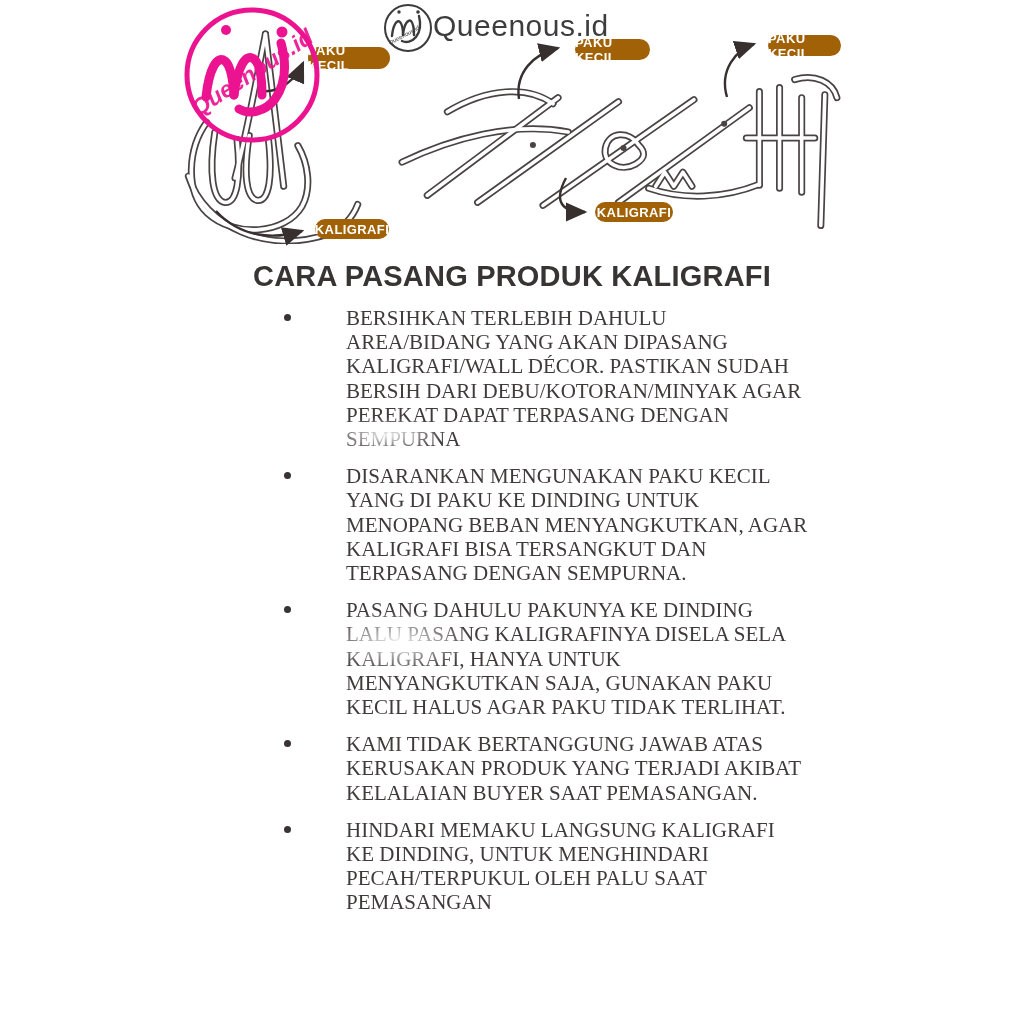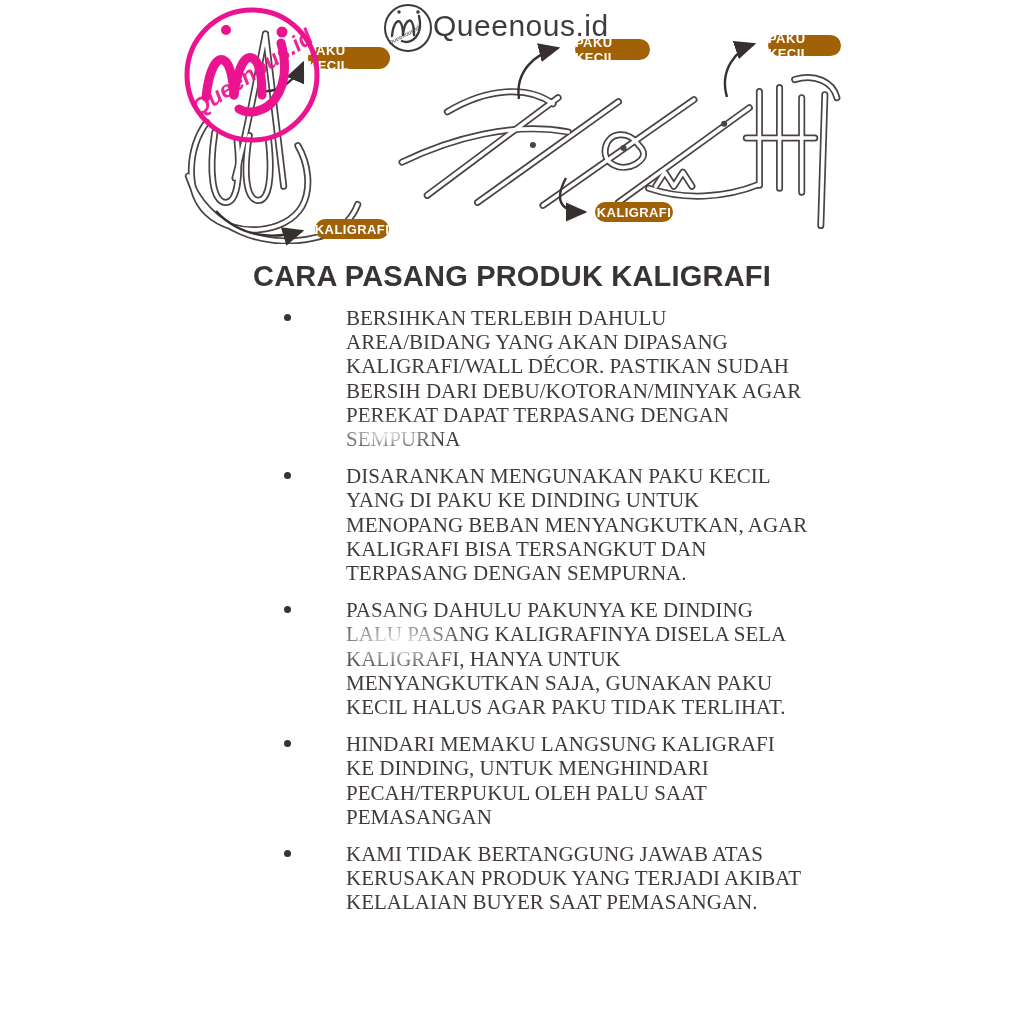--- a/index.html
+++ b/index.html
@@ -169,23 +169,23 @@
   <li>DISARANKAN MENGUNAKAN PAKU KECIL
 YANG DI PAKU KE DINDING UNTUK
 MENOPANG BEBAN MENYANGKUTKAN, AGAR
 KALIGRAFI BISA TERSANGKUT DAN
 TERPASANG DENGAN SEMPURNA.</li>
   <li>PASANG DAHULU PAKUNYA KE DINDING
 LALU PASANG KALIGRAFINYA DISELA SELA
 KALIGRAFI, HANYA UNTUK
 MENYANGKUTKAN SAJA, GUNAKAN PAKU
 KECIL HALUS AGAR PAKU TIDAK TERLIHAT.</li>
+  <li>KAMI TIDAK BERTANGGUNG JAWAB ATAS
+KERUSAKAN PRODUK YANG TERJADI AKIBAT
+KELALAIAN BUYER SAAT PEMASANGAN.</li>
   <li>HINDARI MEMAKU LANGSUNG KALIGRAFI
 KE DINDING, UNTUK MENGHINDARI
 PECAH/TERPUKUL OLEH PALU SAAT
 PEMASANGAN</li>
-  <li>KAMI TIDAK BERTANGGUNG JAWAB ATAS
-KERUSAKAN PRODUK YANG TERJADI AKIBAT
-KELALAIAN BUYER SAAT PEMASANGAN.</li>
 </ul>
 
 <div id="fade-1" class="abs fade-spot"></div>
 <div id="fade-2" class="abs fade-spot"></div>
 
 </body></html>

